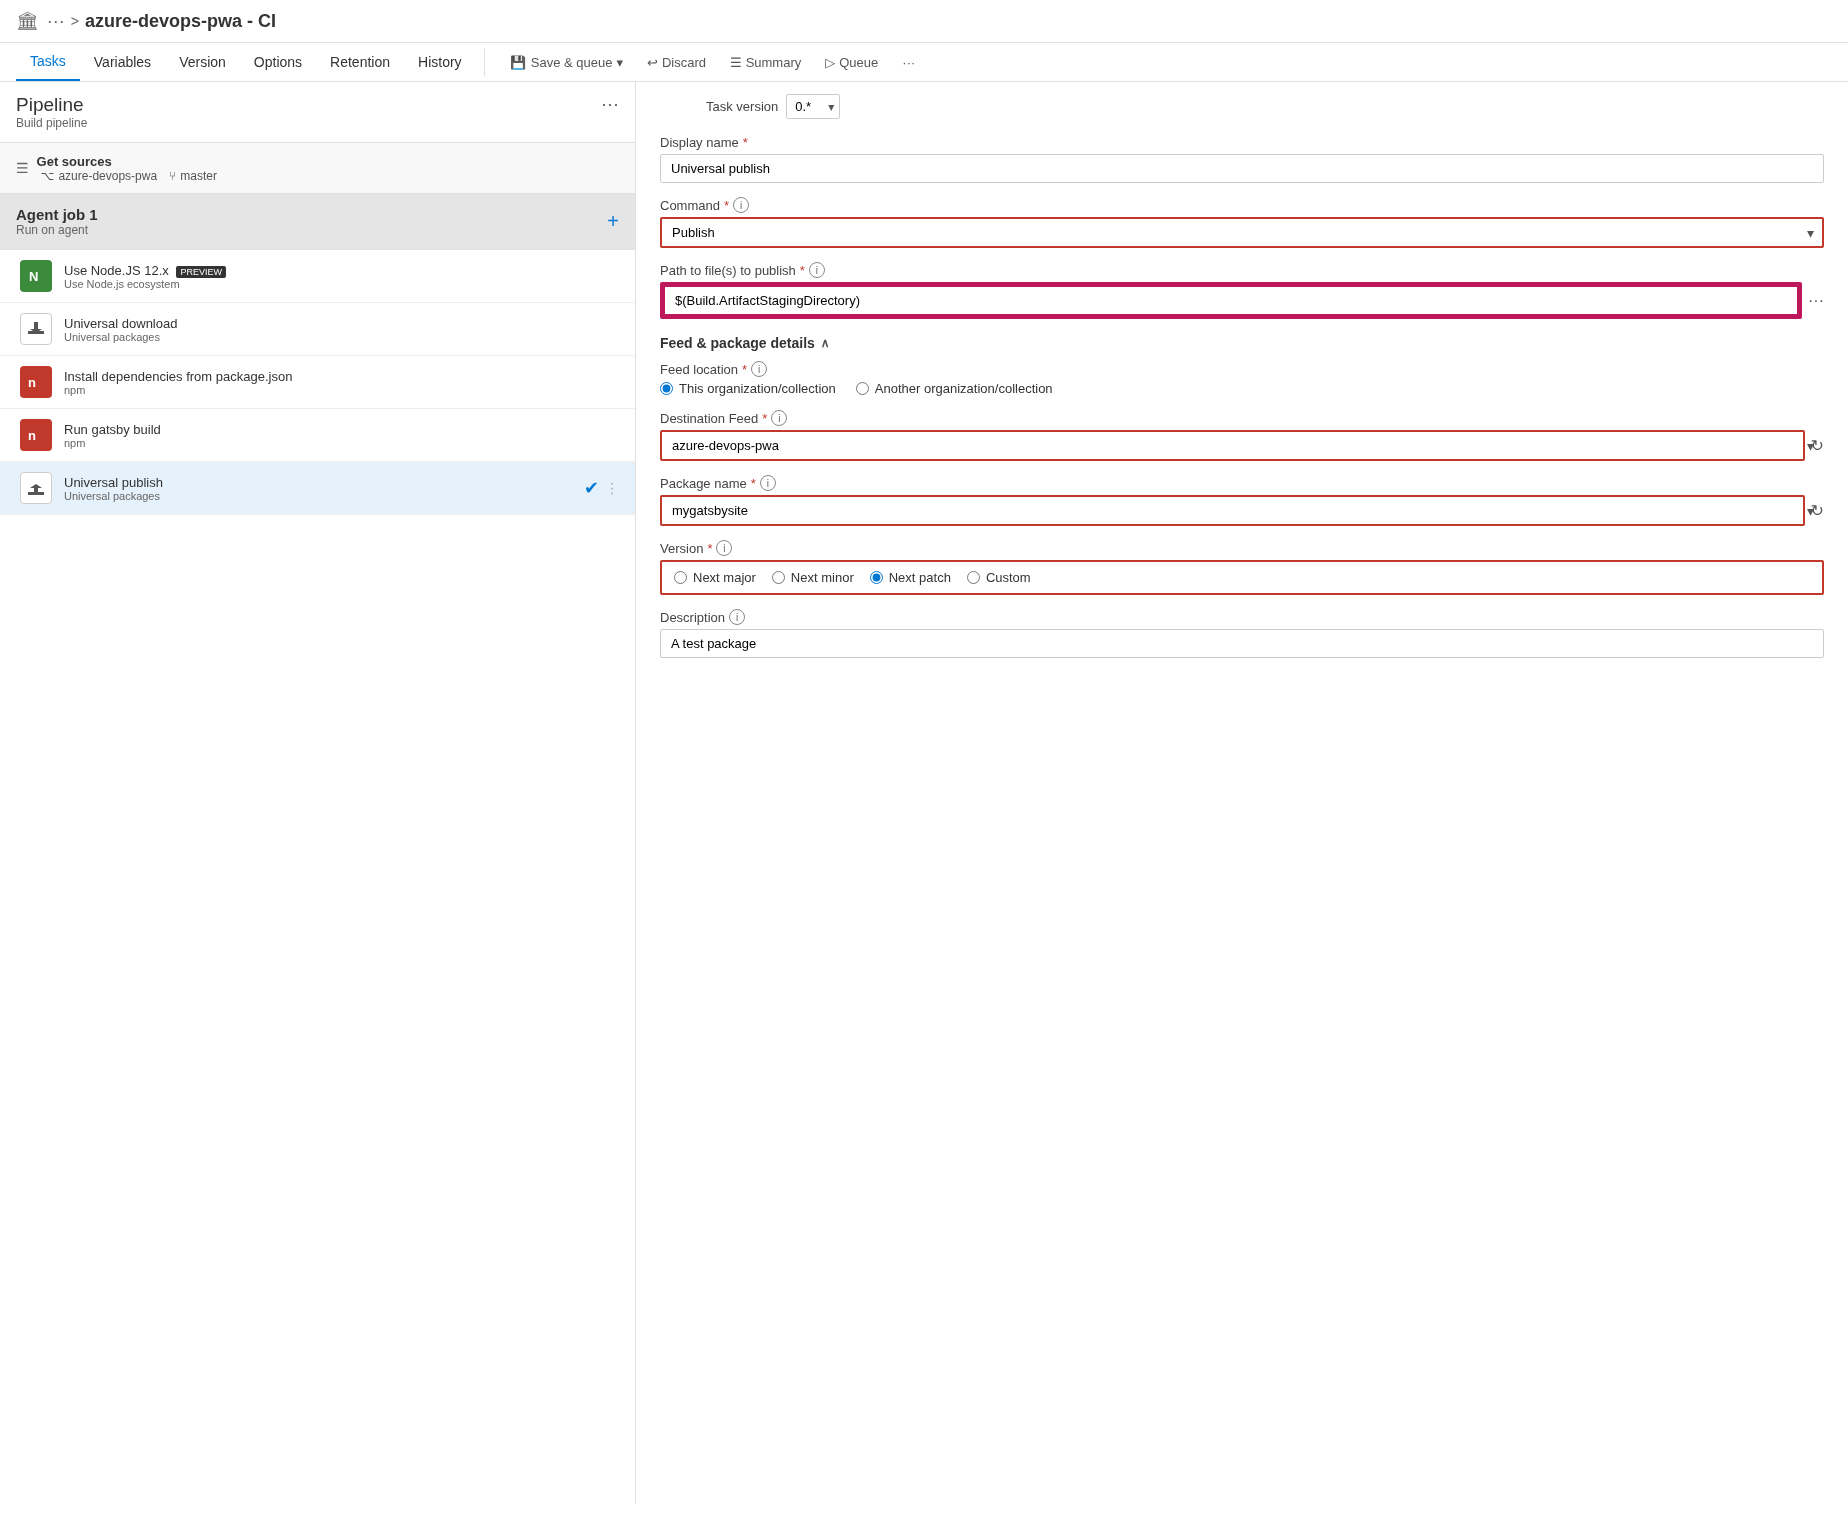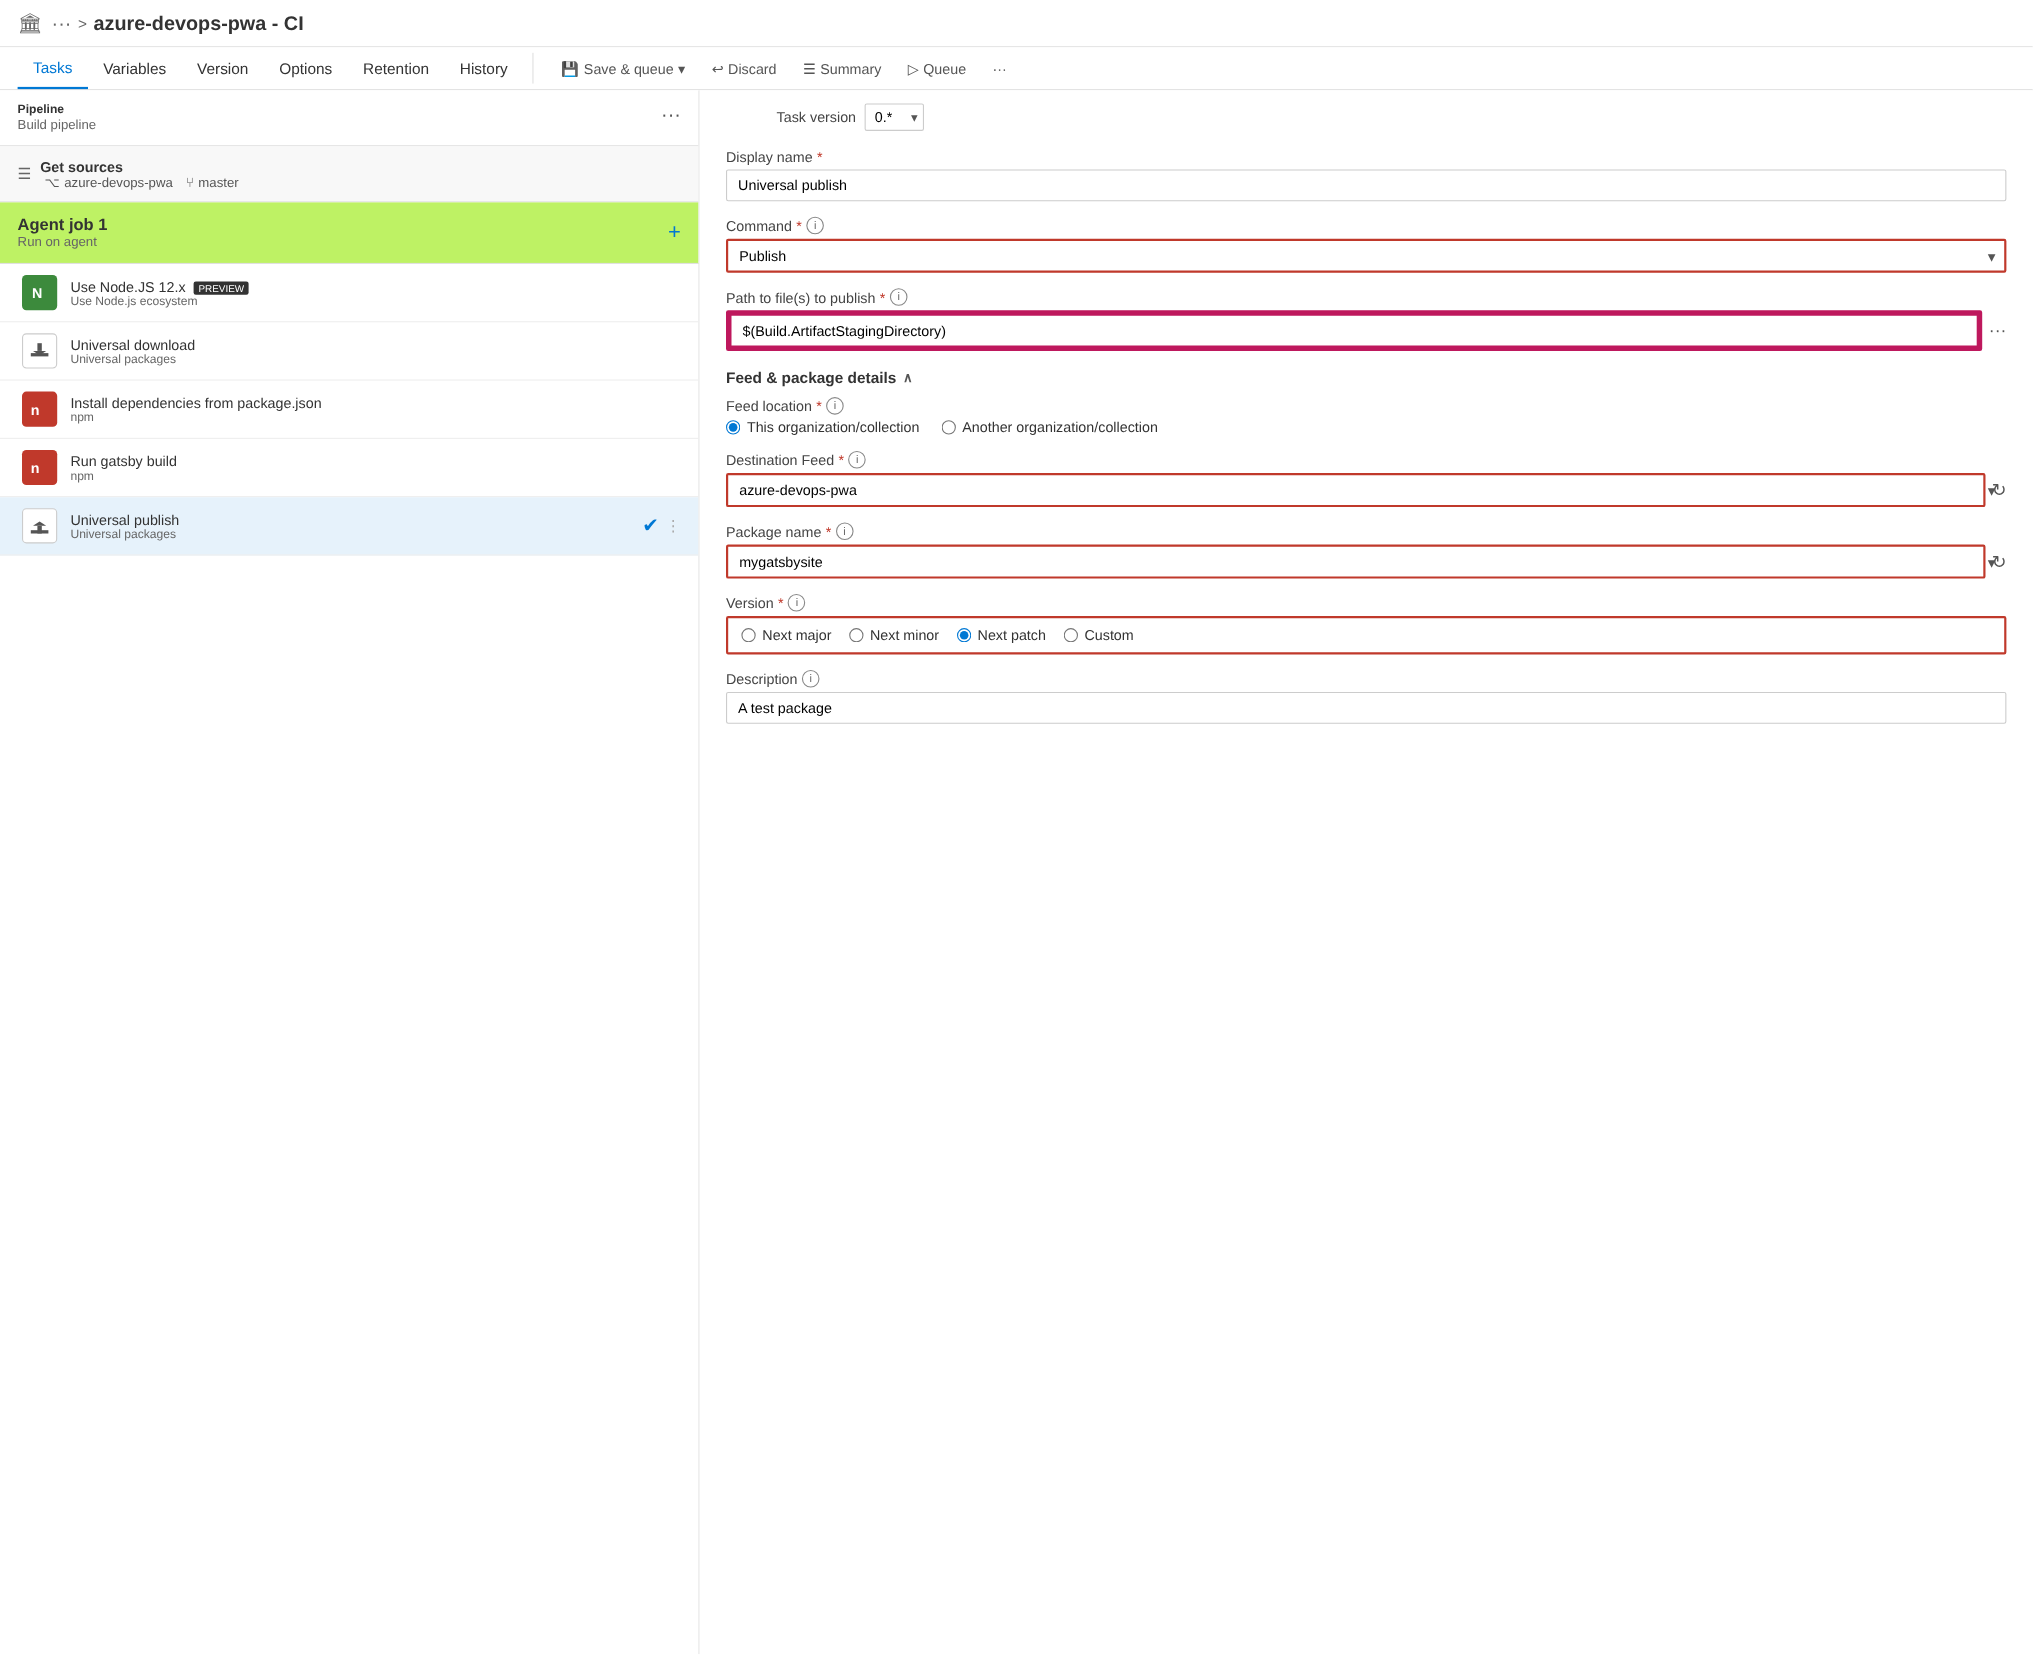--- a/index.html
+++ b/index.html
@@ -21,33 +21,33 @@
     .nav-action-btn { display: flex; align-items: center; gap: 4px; padding: 5px 10px; cursor: pointer; color: #555; font-size: 13px; border: none; background: transparent; }
 
     
     .main-layout { display: flex; height: calc(100vh - 100px); overflow: hidden; }
 
     
     .left-panel { width: 636px; min-width: 636px; border-right: 1px solid #e0e0e0; overflow-y: auto; background: #fff; }
 
     
     .pipeline-section { padding: 12px 16px; border-bottom: 1px solid #e0e0e0; display: flex; justify-content: space-between; align-items: flex-start; }
-    .pipeline-title { font-size: 11px; font-weight: 700; }
+    .pipeline-title { font-size: 19px; font-weight: 400; }
     .pipeline-subtitle { font-size: 12px; color: #666; }
     .three-dots { font-size: 18px; color: #555; cursor: pointer; }
 
     
     .get-sources { padding: 10px 16px; background: #f8f8f8; border-bottom: 1px solid #e0e0e0; display: flex; align-items: center; gap: 8px; }
     .filter-icon { color: #666; font-size: 14px; }
     .get-sources-title { font-weight: 600; font-size: 13px; }
     .get-sources-info { display: flex; gap: 12px; color: #555; font-size: 12px; margin-left: 4px; }
     .source-item { display: flex; align-items: center; gap: 4px; }
 
     
-    .agent-job { padding: 12px 16px; border-bottom: 1px solid #e0e0e0; display: flex; justify-content: space-between; align-items: center; background: #bef264; }
+    .agent-job { padding: 12px 16px; border-bottom: 1px solid #e0e0e0; display: flex; justify-content: space-between; align-items: center; background: #e5e5e5; }
     .agent-job-title { font-size: 15px; font-weight: 600; }
     .agent-job-sub { font-size: 12px; color: #666; }
     .add-btn { font-size: 20px; color: #0078d4; cursor: pointer; border: none; background: transparent; }
 
     
     .task-item { padding: 10px 16px 10px 20px; border-bottom: 1px solid #eee; display: flex; align-items: center; gap: 12px; cursor: pointer; }
     .task-item.selected { background: #e6f2fb; }
     .task-icon { width: 32px; height: 32px; border-radius: 4px; display: flex; align-items: center; justify-content: center; flex-shrink: 0; }
     .task-icon.green { background: #3c8a3c; }
     .task-icon.white-border { background: #fff; border: 1px solid #ccc; }

